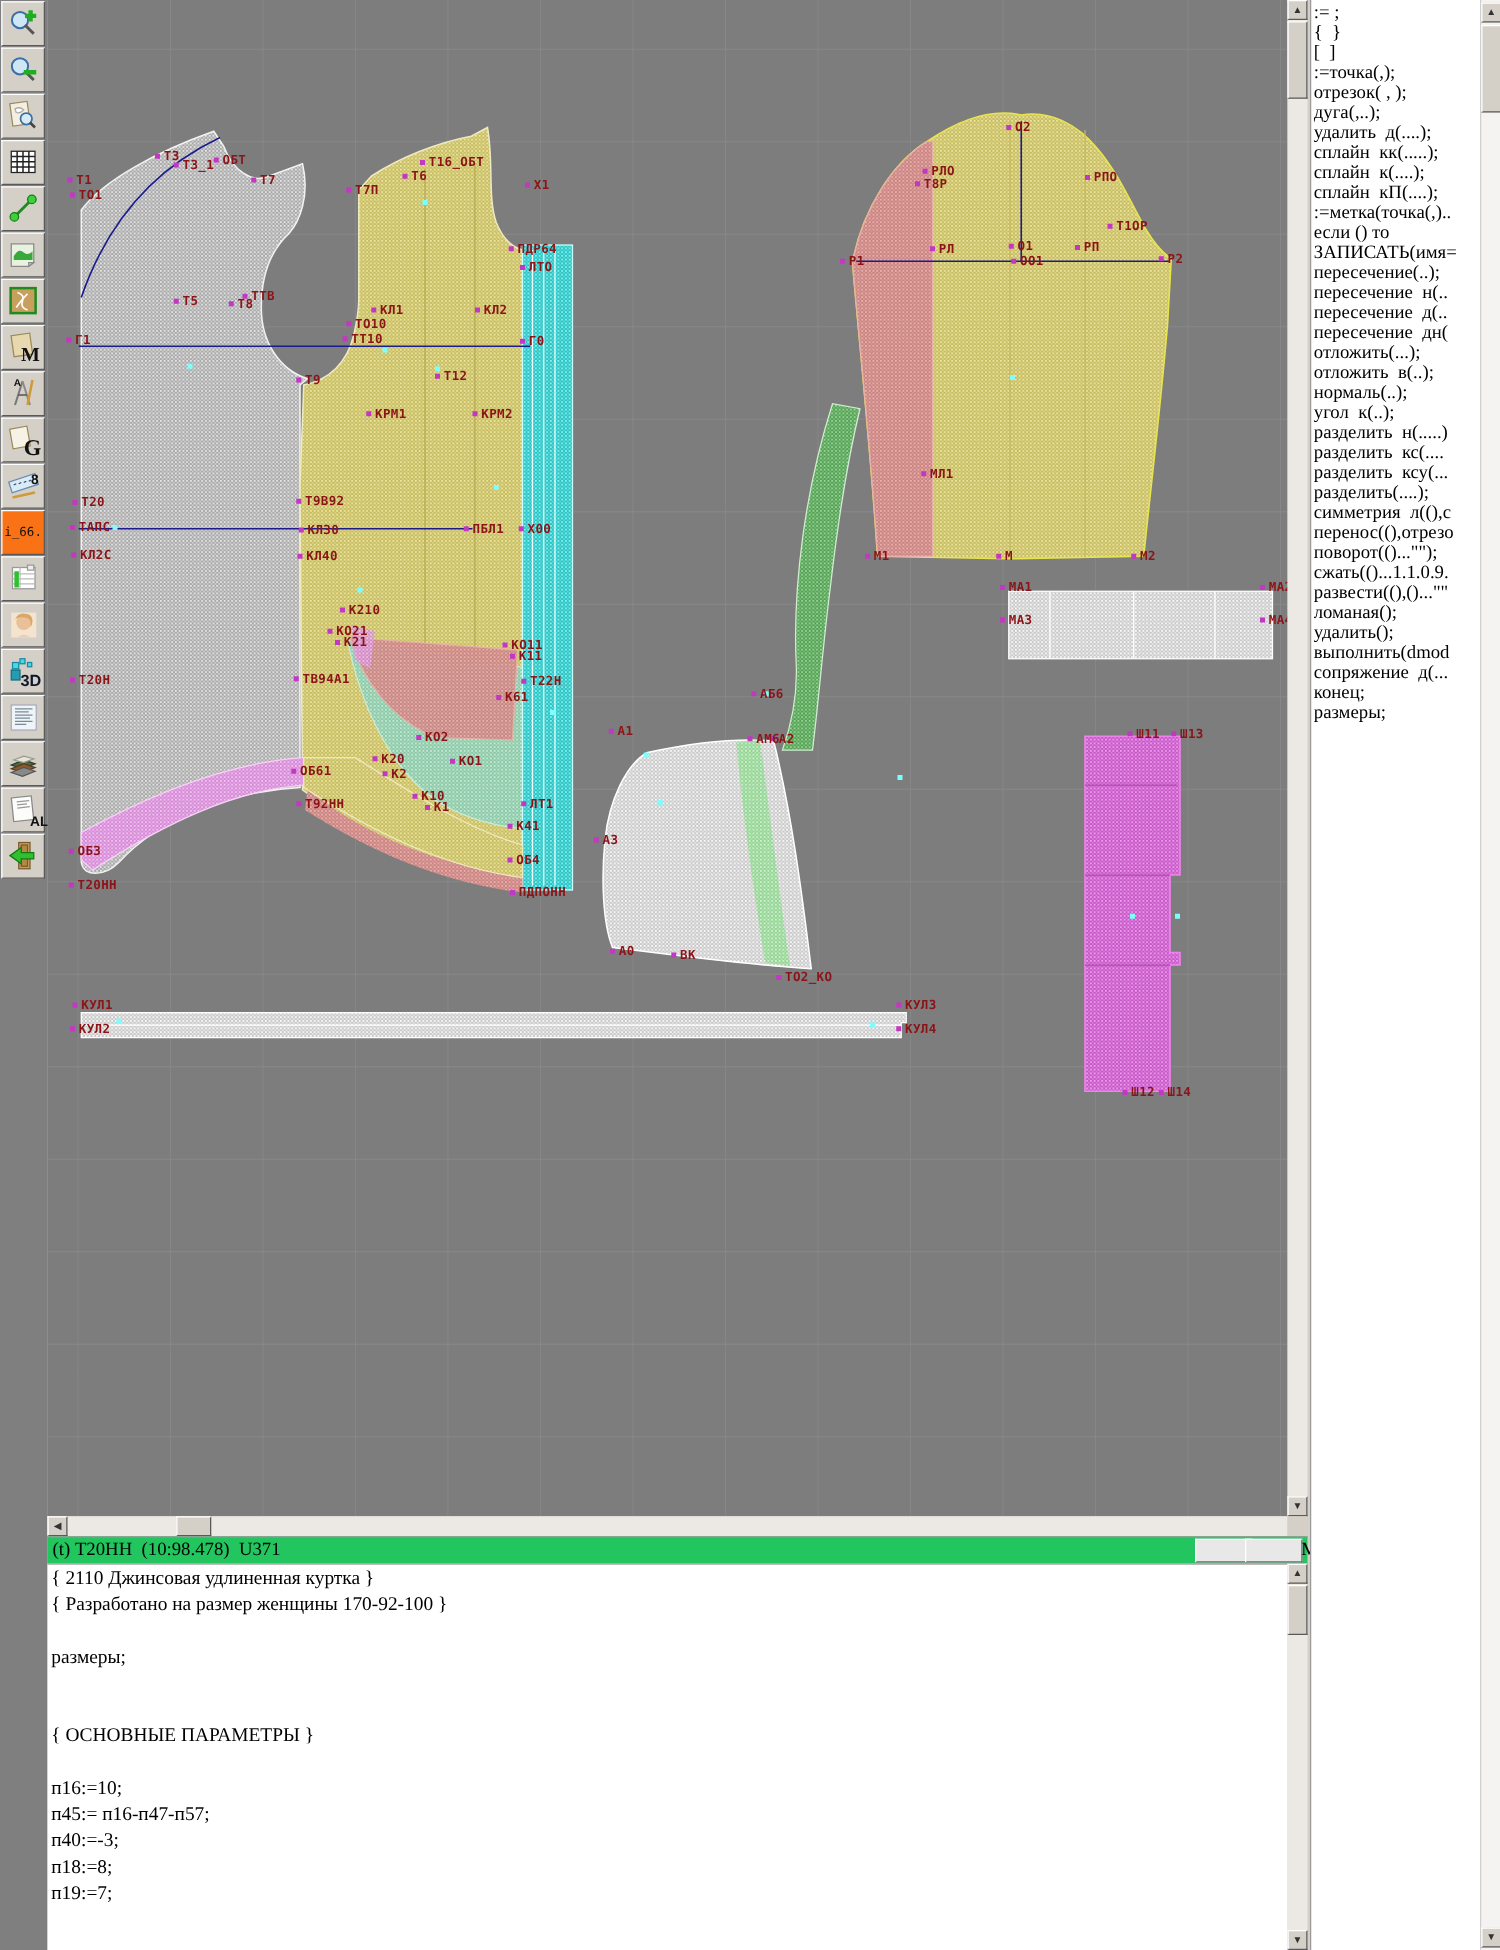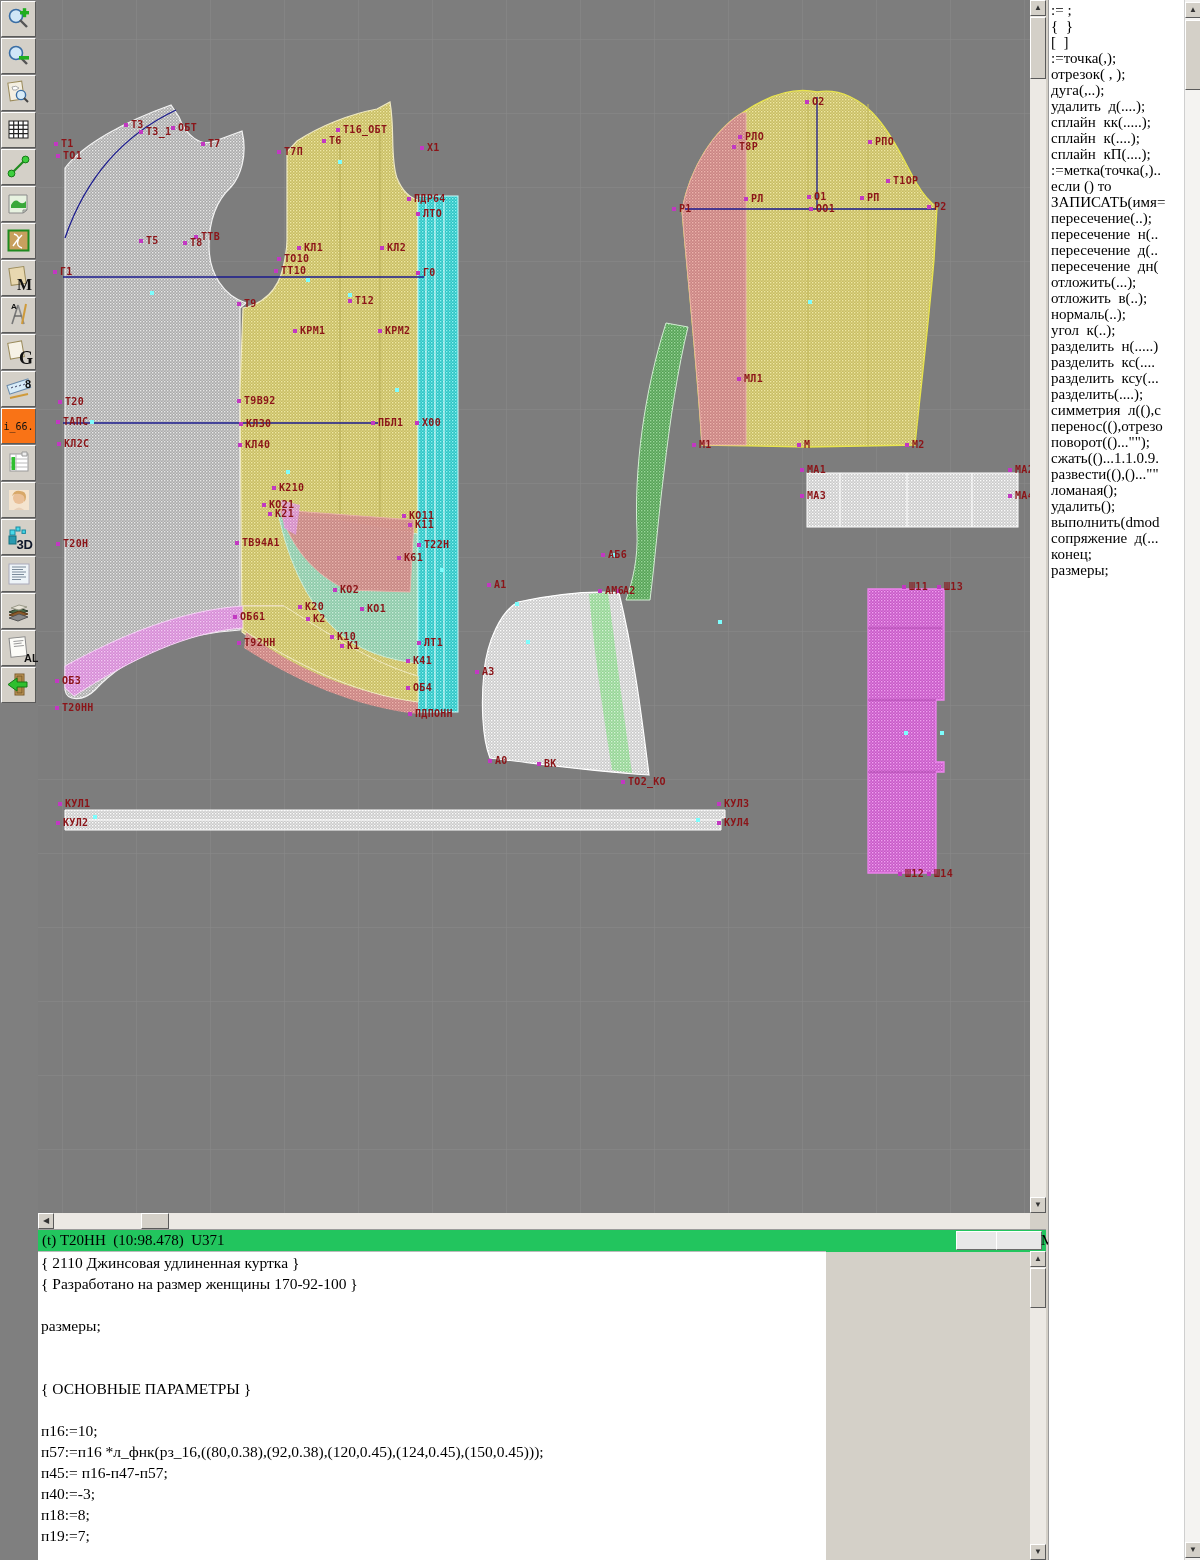--- a/index.html
+++ b/index.html
@@ -23,21 +23,21 @@
   .sb-thumb{position:absolute;background:#d4d0c8;border:1px solid;
             border-color:#fff #5a5a5a #5a5a5a #fff;box-sizing:border-box;}
   
   #status-bar{position:absolute;left:38px;top:1229px;width:1008px;height:22px;background:#22c55e;
               border-top:1px solid #9a9a9a;font-family:"Liberation Serif",serif;font-size:15px;color:#000;}
   #status-text{position:absolute;left:4px;top:2px;white-space:pre;}
   .mini-btn{position:absolute;top:1px;height:19px;width:37px;background:#e8e8e8;
             border:1px solid;border-color:#fff #6a6a6a #6a6a6a #fff;box-sizing:border-box;
             font-family:"Liberation Serif",serif;font-size:15px;text-align:center;line-height:17px;padding-left:44px;}
   
-  #editor{position:absolute;left:38px;top:1251px;width:788px;height:309px;background:#ffffff;
+  #editor{position:absolute;left:38px;top:1251px;width:992px;height:309px;background:#ffffff;
           font-family:"Liberation Serif",serif;font-size:15.5px;color:#000;overflow:hidden;
           border-top:1px solid #bbb;}
   .editor-line{height:21px;line-height:21px;white-space:pre;padding-left:3px;}
   
   #right-panel{position:absolute;left:1048px;top:0;width:152px;height:1560px;background:#ffffff;
                border-left:1px solid #9a9a9a;box-sizing:border-box;}
   #cmd-list{position:absolute;left:2px;top:2px;width:132px;overflow:hidden;
             font-family:"Liberation Serif",serif;font-size:15px;color:#000;}
   .cmd-line{height:16px;line-height:16px;white-space:pre;overflow:hidden;}
   #rp-scroll{position:absolute;left:1184px;top:0;width:16px;height:1560px;background:#f4f3f1;
@@ -518,21 +518,20 @@
     <div id="editor-lines">
         <div class="editor-line">{ 2110 Джинсовая удлиненная куртка }</div>
         <div class="editor-line">{ Разработано на размер женщины 170-92-100 }</div>
         <div class="editor-line">&nbsp;</div>
         <div class="editor-line">размеры;</div>
         <div class="editor-line">&nbsp;</div>
         <div class="editor-line">&nbsp;</div>
         <div class="editor-line">{ ОСНОВНЫЕ ПАРАМЕТРЫ }</div>
         <div class="editor-line">&nbsp;</div>
         <div class="editor-line">п16:=10;</div>
-        <div class="editor-line">п57:=п16 *л_фнк(рз_16,((80,0.38),(92,0.38),(120,0.45),(124,0.45),(150,0.45)));</div>
         <div class="editor-line">п45:= п16-п47-п57;</div>
         <div class="editor-line">п40:=-3;</div>
         <div class="editor-line">п18:=8;</div>
         <div class="editor-line">п19:=7;</div>
       </div>
   </div>
   <div class="sb" style="left:1030px;top:1251px;width:16px;height:309px;">
     <div class="sb-btn" style="top:0;">▲</div>
     <div class="sb-thumb" style="left:0;top:17px;width:16px;height:40px;"></div>
     <div class="sb-btn" style="bottom:0;">▼</div>

